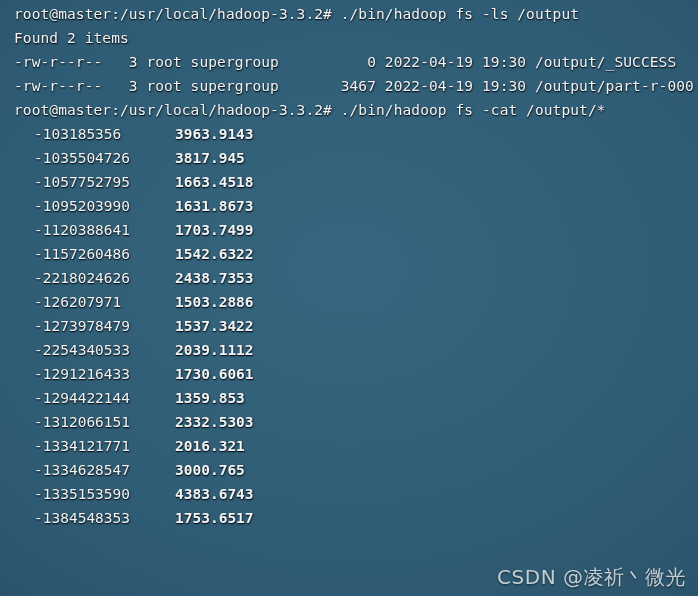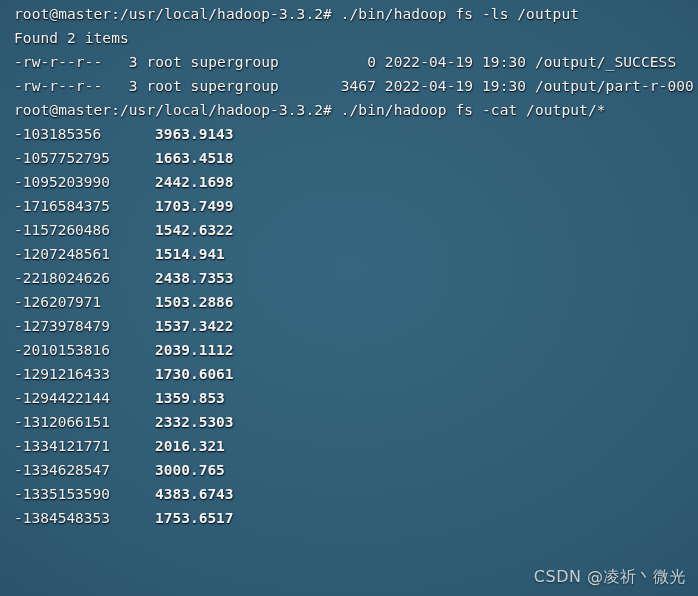--- a/index.html
+++ b/index.html
@@ -58,32 +58,33 @@
     white-space: pre;
     height: 24px;
     display: block;
     text-shadow:
       0 1px 1px rgba(0,0,0,0.75),
       1px 1px 2px rgba(0,0,0,0.5);
   }
   .row .k {
     display: inline-block;
     width: 141px;
+    margin-left: 20px;
   }
   .row .v {
     display: inline-block;
     font-weight: bold;
   }
   .watermark {
     position: absolute;
     right: 12px;
     bottom: 8px;
     z-index: 3;
     font-family: "DejaVu Sans", "Liberation Sans", sans-serif;
-    font-size: 16px;
+    font-size: 20px;
     line-height: 22px;
     color: rgba(231,238,242,0.82);
     letter-spacing: 0.5px;
     text-shadow: 0 1px 2px rgba(0,0,0,0.55);
     white-space: pre;
   }
 </style>
 </head>
 <body>
 
@@ -96,29 +97,29 @@
 
     <div class="line">-rw-r--r--   3 root supergroup          0 2022-04-19 19:30 /output/_SUCCESS</div>
 
     <div class="line">-rw-r--r--   3 root supergroup       3467 2022-04-19 19:30 /output/part-r-000</div>
 
 
     <div class="line">root@master:/usr/local/hadoop-3.3.2# ./bin/hadoop fs -cat /output/*</div>
 
     <div id="cat-rows">
         <div class="row"><span class="k">-103185356</span><span class="v">3963.9143</span></div>
+        <div class="row"><span class="k">-1035504726</span><span class="v">3817.945</span></div>
         <div class="row"><span class="k">-1057752795</span><span class="v">1663.4518</span></div>
-        <div class="row"><span class="k">-1095203990</span><span class="v">2442.1698</span></div>
-        <div class="row"><span class="k">-1716584375</span><span class="v">1703.7499</span></div>
+        <div class="row"><span class="k">-1095203990</span><span class="v">1631.8673</span></div>
+        <div class="row"><span class="k">-1120388641</span><span class="v">1703.7499</span></div>
         <div class="row"><span class="k">-1157260486</span><span class="v">1542.6322</span></div>
-        <div class="row"><span class="k">-1207248561</span><span class="v">1514.941</span></div>
         <div class="row"><span class="k">-2218024626</span><span class="v">2438.7353</span></div>
         <div class="row"><span class="k">-126207971</span><span class="v">1503.2886</span></div>
         <div class="row"><span class="k">-1273978479</span><span class="v">1537.3422</span></div>
-        <div class="row"><span class="k">-2010153816</span><span class="v">2039.1112</span></div>
+        <div class="row"><span class="k">-2254340533</span><span class="v">2039.1112</span></div>
         <div class="row"><span class="k">-1291216433</span><span class="v">1730.6061</span></div>
         <div class="row"><span class="k">-1294422144</span><span class="v">1359.853</span></div>
         <div class="row"><span class="k">-1312066151</span><span class="v">2332.5303</span></div>
         <div class="row"><span class="k">-1334121771</span><span class="v">2016.321</span></div>
         <div class="row"><span class="k">-1334628547</span><span class="v">3000.765</span></div>
         <div class="row"><span class="k">-1335153590</span><span class="v">4383.6743</span></div>
         <div class="row"><span class="k">-1384548353</span><span class="v">1753.6517</span></div>
       </div>
   </div>
 

